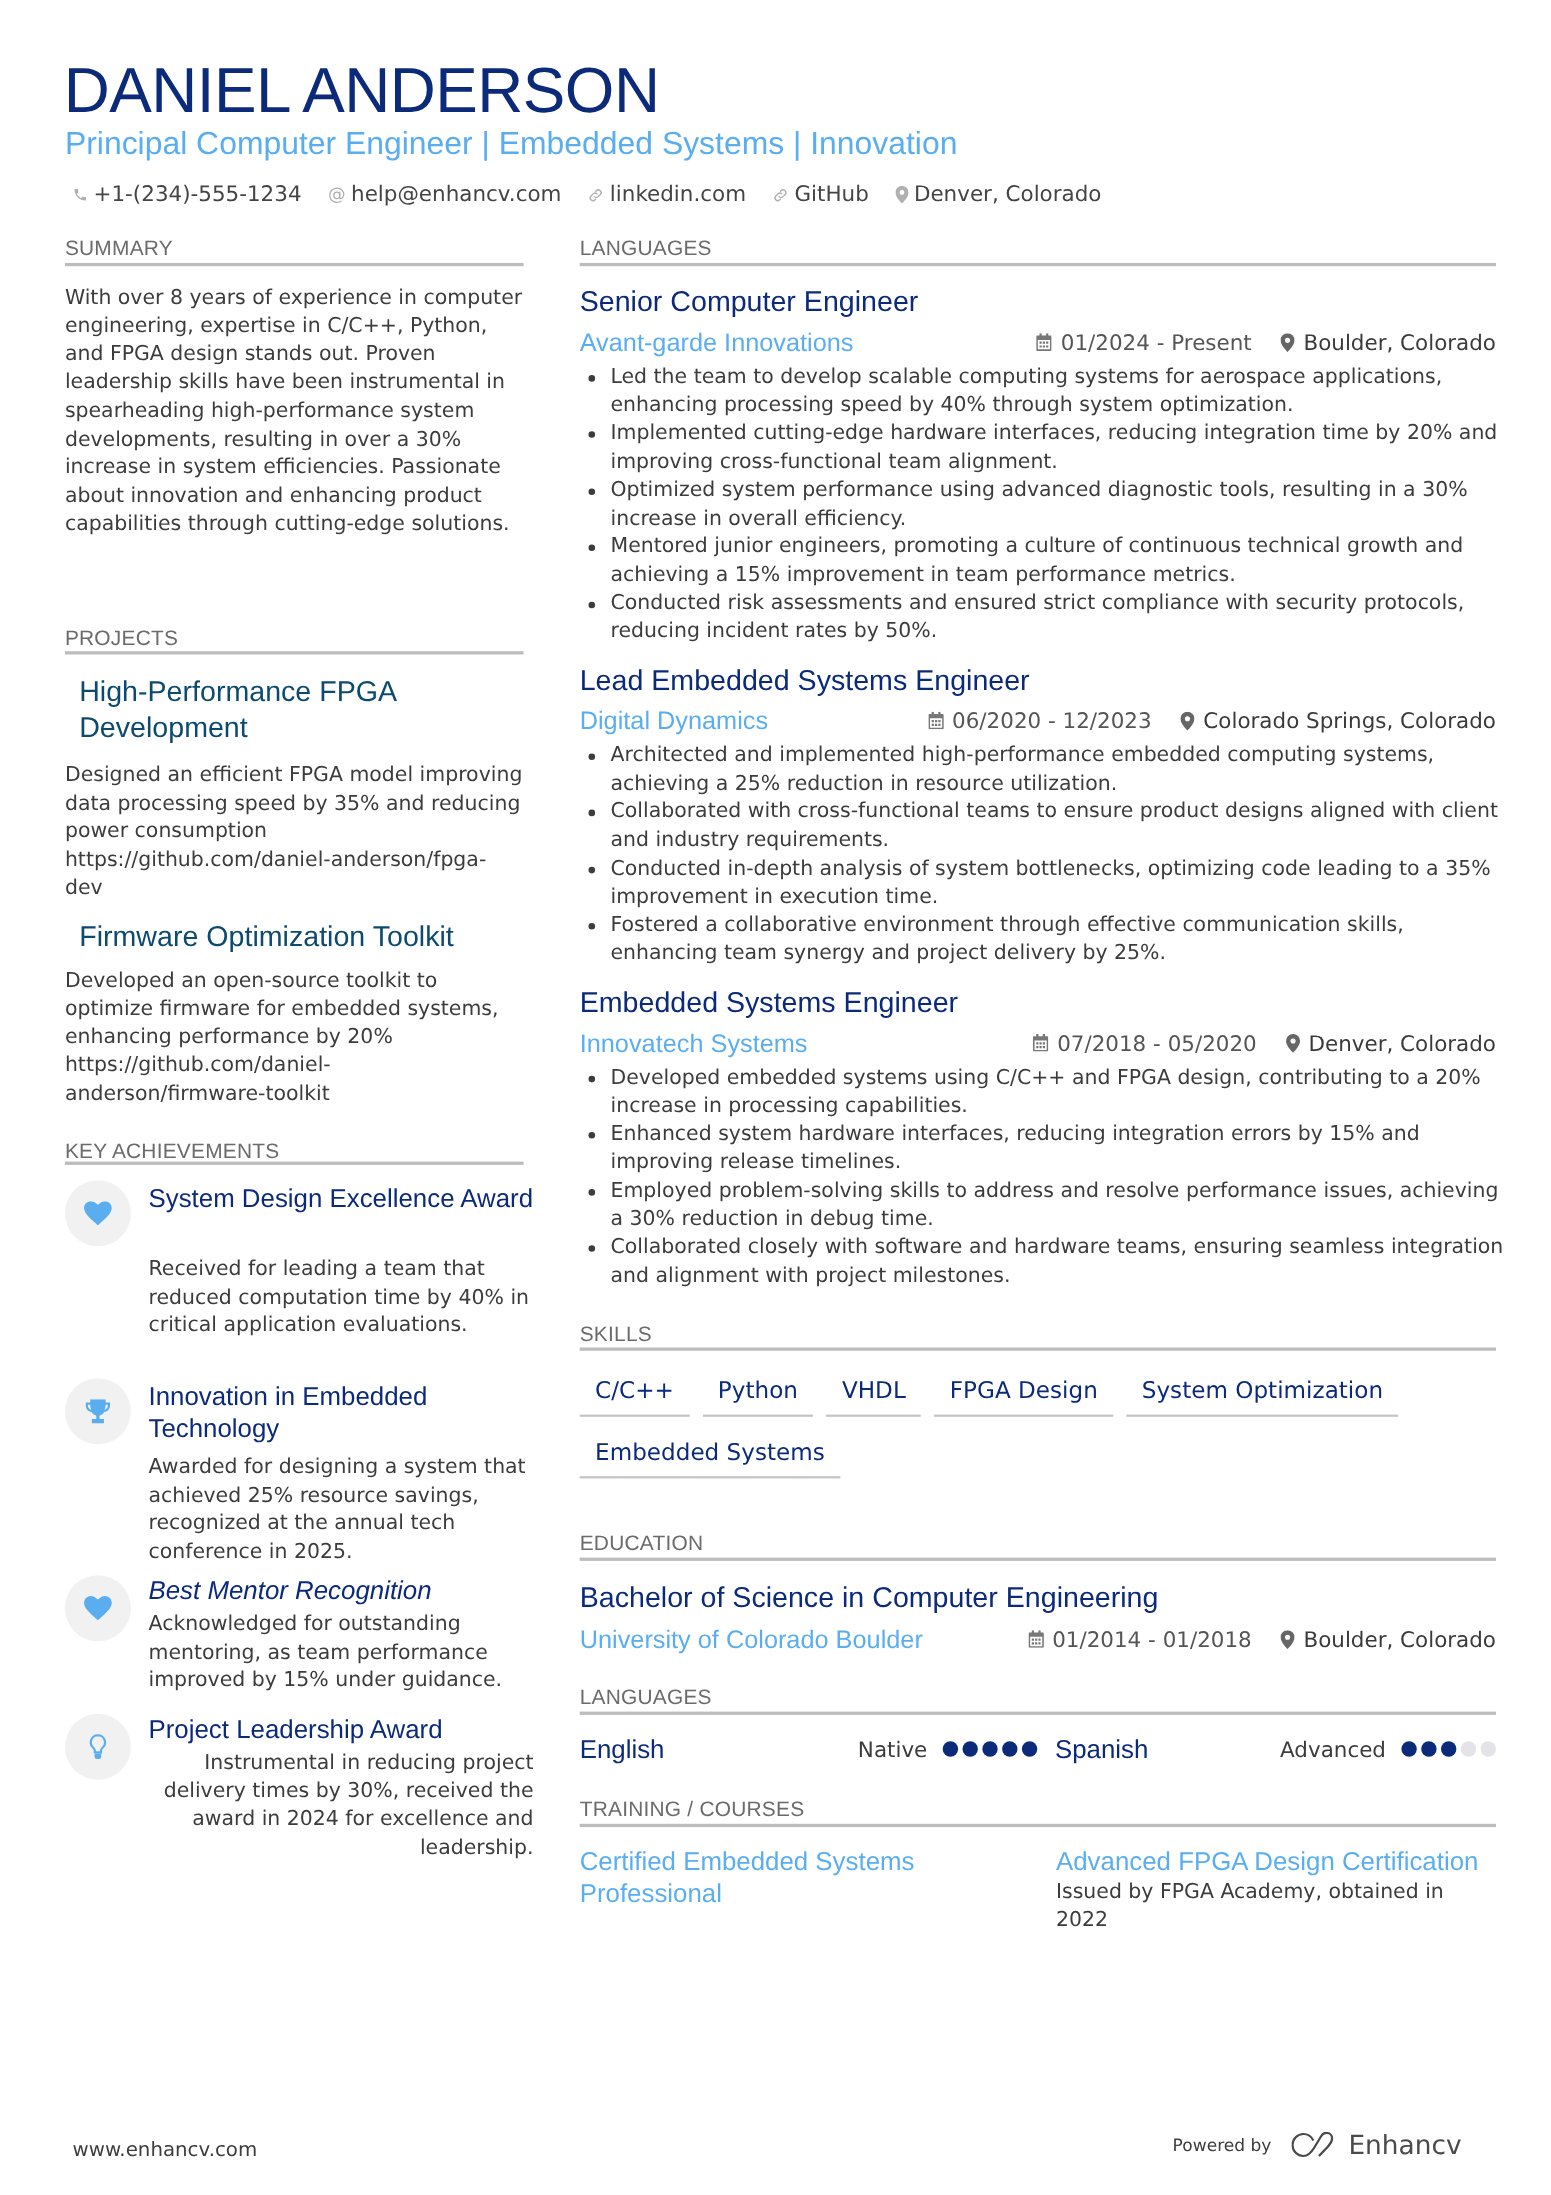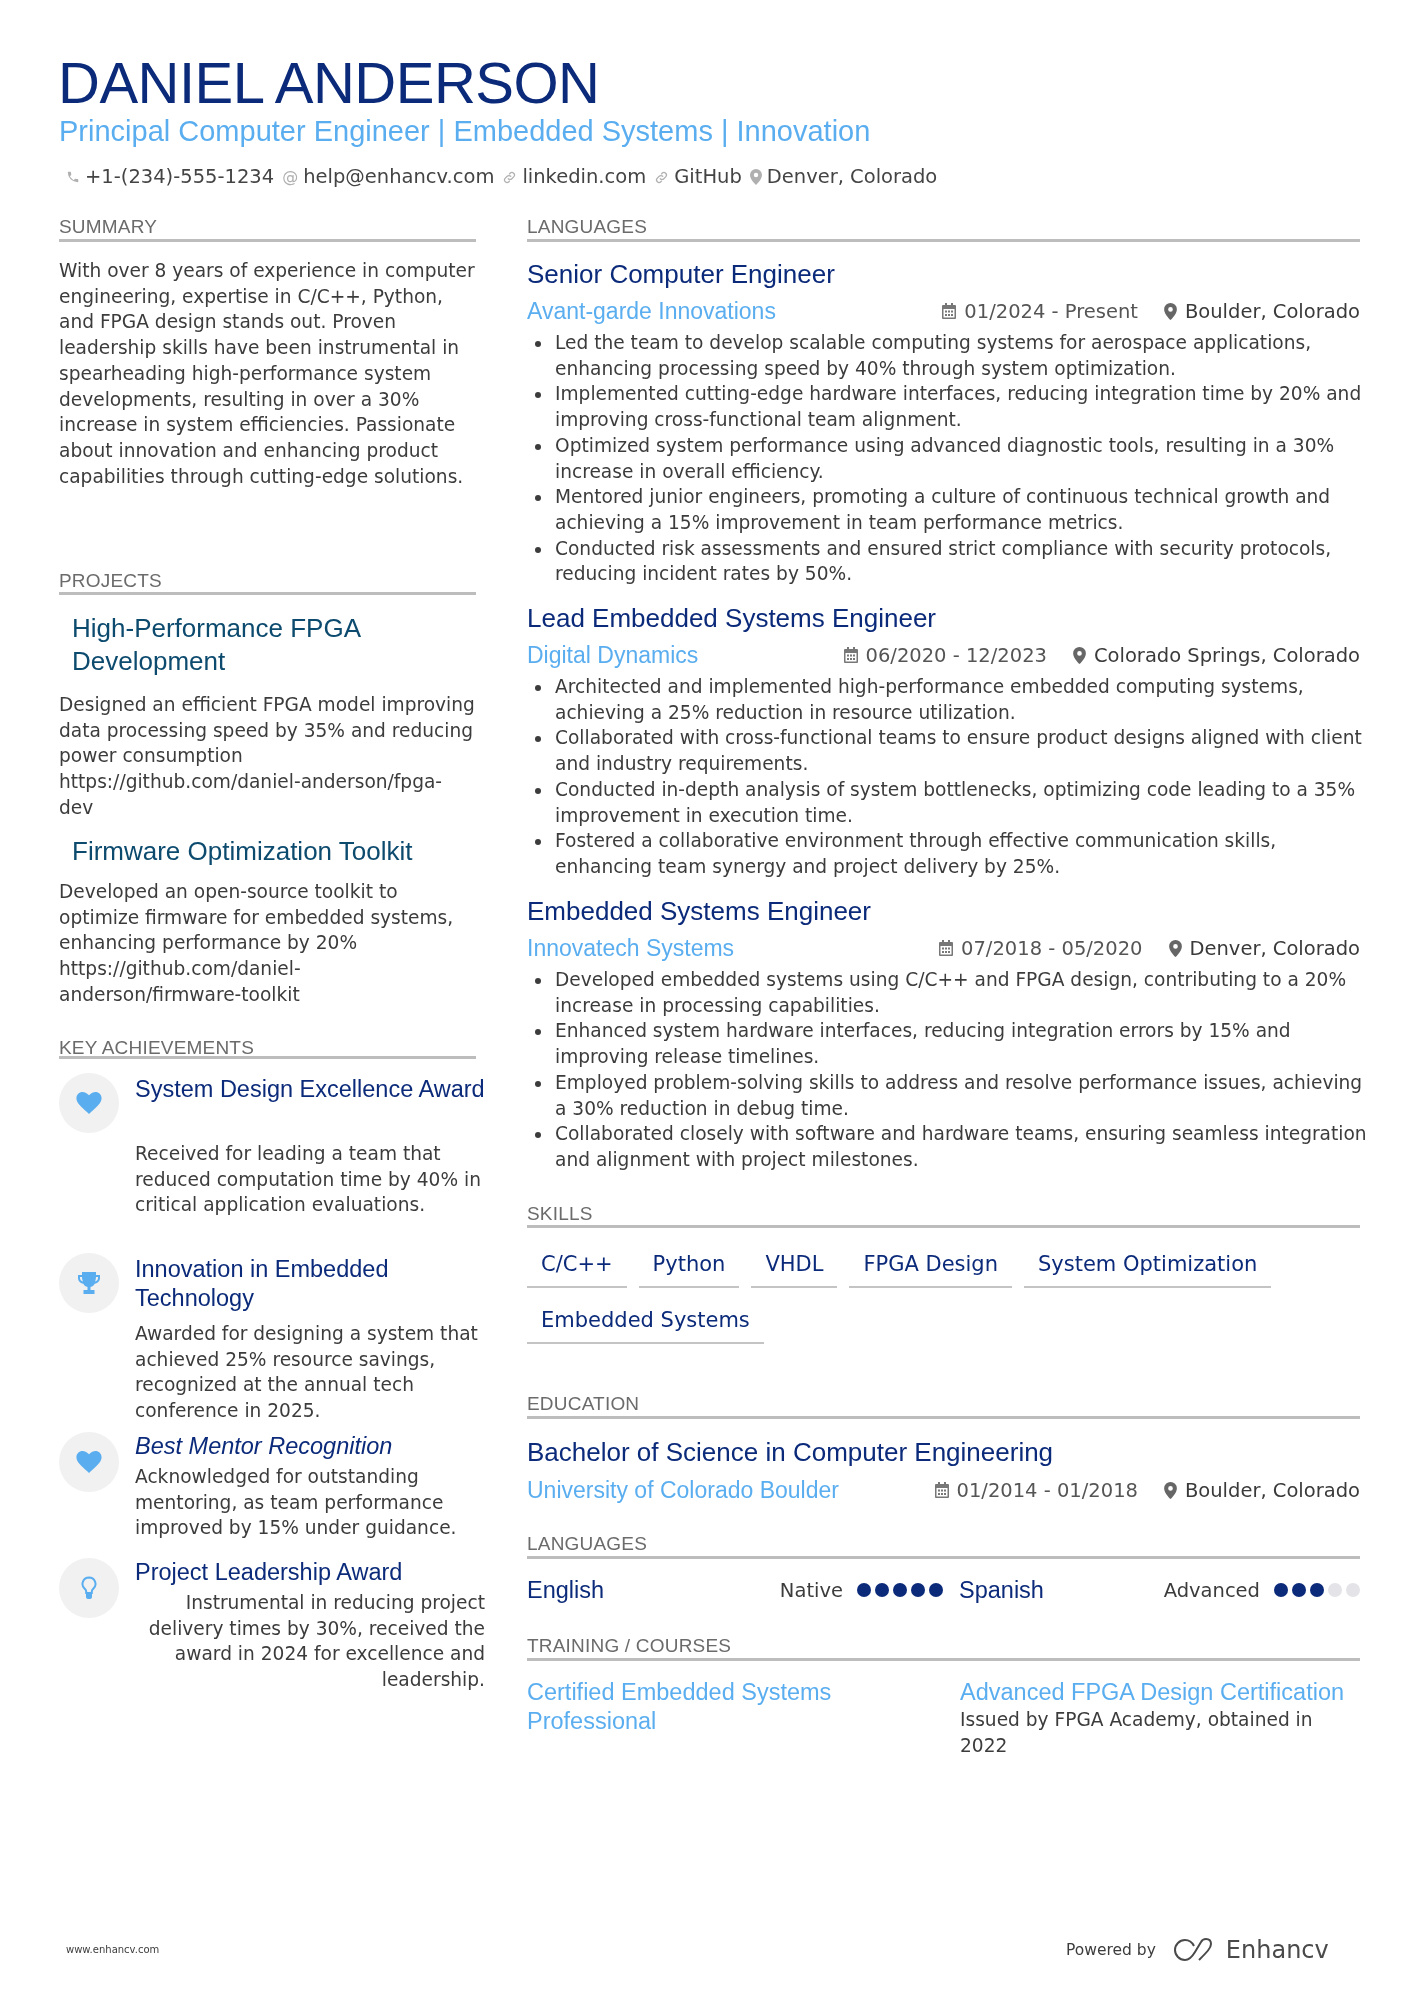--- a/index.html
+++ b/index.html
@@ -2,21 +2,21 @@
 <html><head>
 <meta charset="utf-8">
 <style>
   * { box-sizing: border-box; margin: 0; padding: 0; }
   html, body { width: 1410px; height: 1995px; background: #ffffff; overflow: hidden; }
   body { position: relative; font-family: "DejaVu Sans", sans-serif; color: #3a3a3a; }
   .abs { position: absolute; }
 
   .name { left: 58px; top: 50px; font-family: "Liberation Sans", sans-serif; font-size: 58px; color: #0b2a7a; letter-spacing: -0.5px; line-height: 66px; white-space: nowrap; }
   .title { left: 59px; top: 113px; font-family: "Liberation Sans", sans-serif; font-size: 29px; color: #5aaef0; line-height: 36px; white-space: nowrap; }
-  .contacts { left: 66px; top: 163px; display: flex; gap: 8px; font-size: 19.5px; color: #444; line-height: 28px; white-space: nowrap; }
+  .contacts { left: 66px; top: 163px; display: flex; gap: 24px; font-size: 19.5px; color: #444; line-height: 28px; white-space: nowrap; }
   .contact { display: flex; align-items: center; gap: 5px; }
   .contact .ic { color: #b0b0b0; font-size: 16px; display: inline-flex; align-items: center; }
 
   .sec-head { position: absolute; font-family: "Liberation Sans", sans-serif; font-size: 19px; color: #6b6b6b; letter-spacing: 0.2px; line-height: 22px; }
   .sec-line { position: absolute; height: 3px; background: #bdbdbd; }
 
   .body-text { font-size: 18.6px; line-height: 25.7px; color: #3c3c3c; }
   .left-text { position: absolute; left: 59px; width: 420px; }
 
   .proj-title { position: absolute; left: 72px; width: 420px; font-family: "Liberation Sans", sans-serif; font-size: 26px; line-height: 33px; color: #0c4a6e; }
@@ -45,21 +45,21 @@
   .lang + .lang { margin-left: 16px; width: 401px; }
   .lang-name { font-family: "Liberation Sans", sans-serif; font-size: 23.5px; color: #0b2a7a; }
   .lang-level { margin-left: auto; font-size: 19.5px; color: #3c3c3c; }
   .dots { display: flex; gap: 4px; margin-left: 14px; }
   .dot { width: 14px; height: 14px; border-radius: 50%; background: #0b2a7a; }
   .dot.off { background: #e4e4e8; }
 
   .course { position: absolute; width: 410px; }
   .course-title { font-family: "Liberation Sans", sans-serif; font-size: 23.5px; line-height: 29px; color: #5aaef0; }
 
-  .footer-left { position: absolute; left: 66px; top: 1944px; font-size: 10px; color: #3c3c3c; }
+  .footer-left { position: absolute; left: 66px; top: 1944px; font-size: 18px; color: #3c3c3c; }
   .footer-right { position: absolute; left: 1066px; top: 1936px; display: flex; align-items: center; gap: 18px; }
   .powered { font-size: 15.5px; color: #3c3c3c; }
   .brand { display: flex; align-items: center; gap: 8px; font-size: 24px; color: #4a4a4a; }
 </style>
 </head>
 <body>
 
 <div class="abs name">DANIEL ANDERSON</div>
 <div class="abs title">Principal Computer Engineer | Embedded Systems | Innovation</div>
 

